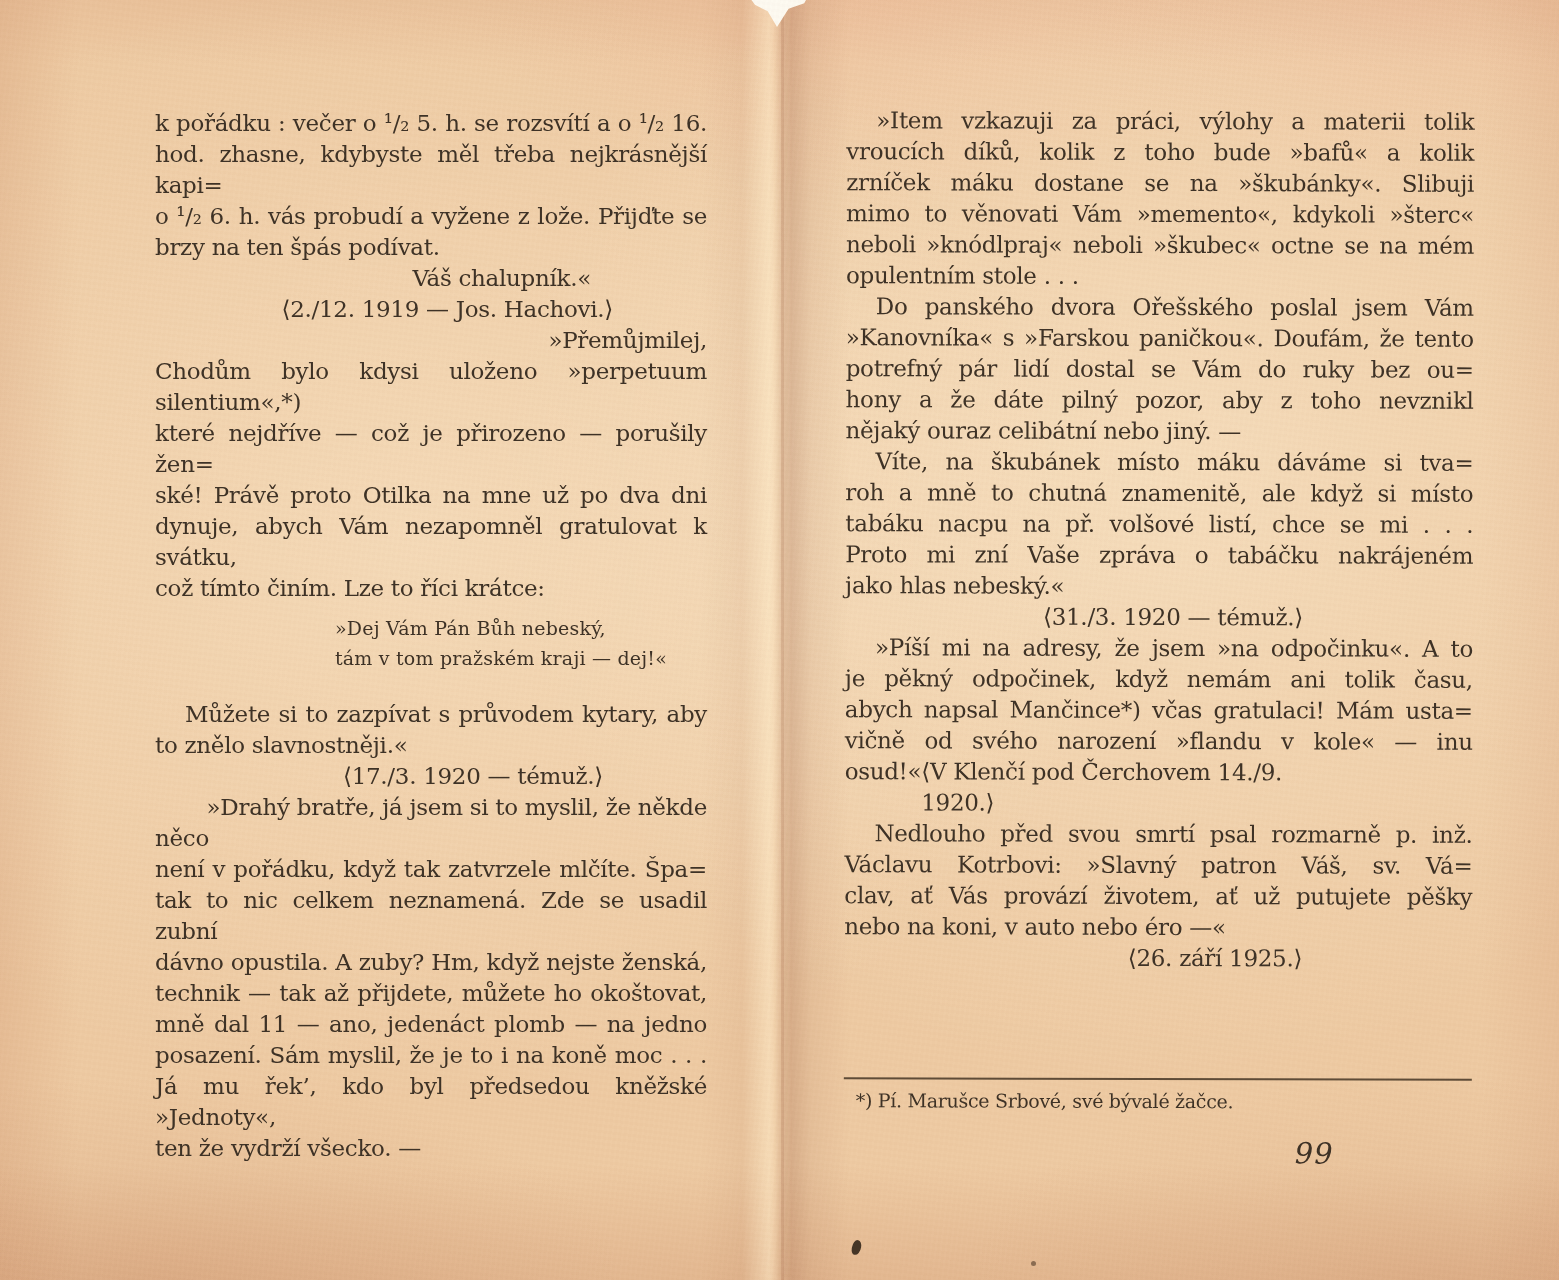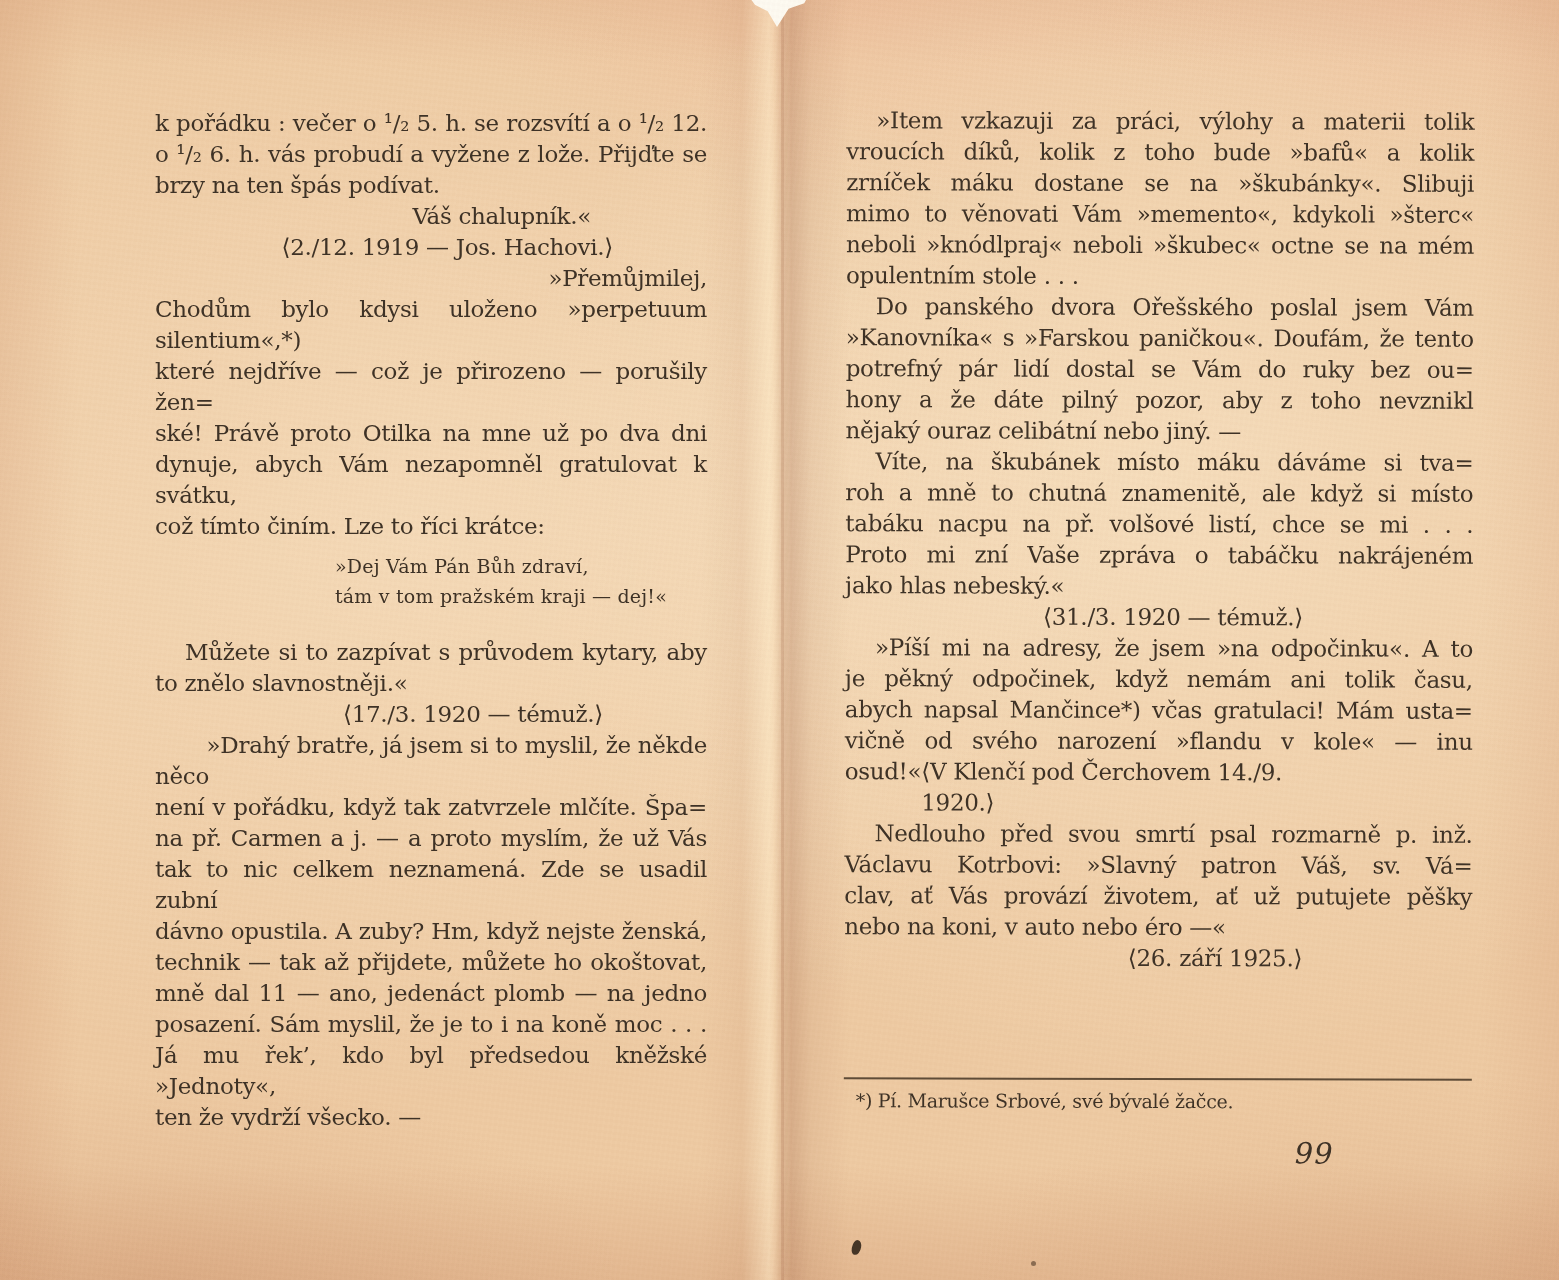--- a/index.html
+++ b/index.html
@@ -70,39 +70,39 @@
 
 <div id="stage">
   <div class="scan"></div>
   <div class="spine"></div>
   <div class="crease"></div>
   <div class="notch"></div>
   <div class="texture"></div>
 
   <div class="page" id="leftPage">
     <div>
-        <div class="ln j">k pořádku : večer o ¹/₂ 5. h. se rozsvítí a o ¹/₂ 12.</div>
+        <div class="ln j">k pořádku : večer o ¹/₂ 5. h. se rozsvítí a o ¹/₂ 16.</div>
+        <div class="ln j">hod. zhasne, kdybyste měl třeba nejkrásnější kapi=</div>
         <div class="ln j">o ¹/₂ 6. h. vás probudí a vyžene z lože. Přijďte se</div>
         <div class="ln">brzy na ten špás podívat.</div>
         <div class="ln alr sig">Váš chalupník.«</div>
         <div class="ln alr d1">⟨2./12. 1919 — Jos. Hachovi.⟩</div>
         <div class="ln ind">»Přemůjmilej,</div>
         <div class="ln j">Chodům bylo kdysi uloženo »perpetuum silentium«,*)</div>
         <div class="ln j">které nejdříve — což je přirozeno — porušily žen=</div>
         <div class="ln j">ské! Právě proto Otilka na mne už po dva dni</div>
         <div class="ln j">dynuje, abych Vám nezapomněl gratulovat k svátku,</div>
         <div class="ln">což tímto činím. Lze to říci krátce:</div>
-        <div class="ln verse v1">»Dej Vám Pán Bůh zdraví,</div>
+        <div class="ln verse v1">»Dej Vám Pán Bůh nebeský,</div>
         <div class="ln verse v2">tám v tom pražském kraji — dej!«</div>
         <div class="ln ind j">Můžete si to zazpívat s průvodem kytary, aby</div>
         <div class="ln">to znělo slavnostněji.«</div>
         <div class="ln alr d2">⟨17./3. 1920 — témuž.⟩</div>
         <div class="ln ind j">»Drahý bratře, já jsem si to myslil, že někde něco</div>
         <div class="ln j">není v pořádku, když tak zatvrzele mlčíte. Špa=</div>
-        <div class="ln j">na př. Carmen a j. — a proto myslím, že už Vás</div>
         <div class="ln j">tak to nic celkem neznamená. Zde se usadil zubní</div>
         <div class="ln j">dávno opustila. A zuby? Hm, když nejste ženská,</div>
         <div class="ln j">technik — tak až přijdete, můžete ho okoštovat,</div>
         <div class="ln j">mně dal 11 — ano, jedenáct plomb — na jedno</div>
         <div class="ln j">posazení. Sám myslil, že je to i na koně moc . . .</div>
         <div class="ln j">Já mu řek’, kdo byl předsedou kněžské »Jednoty«,</div>
         <div class="ln">ten že vydrží všecko. —</div>
       </div>
 
   </div>

